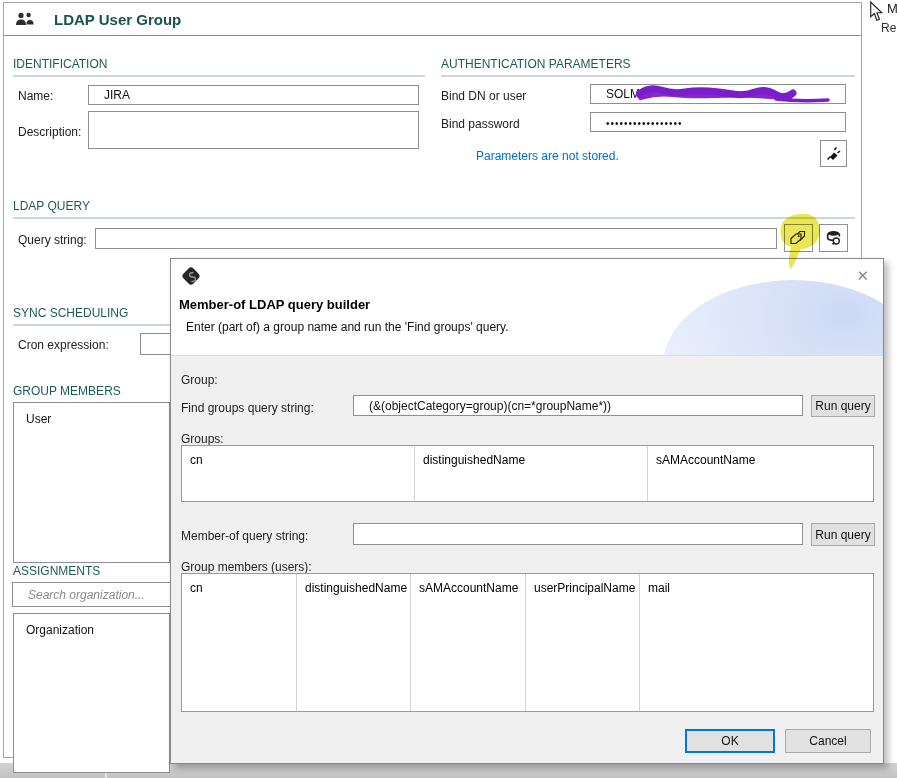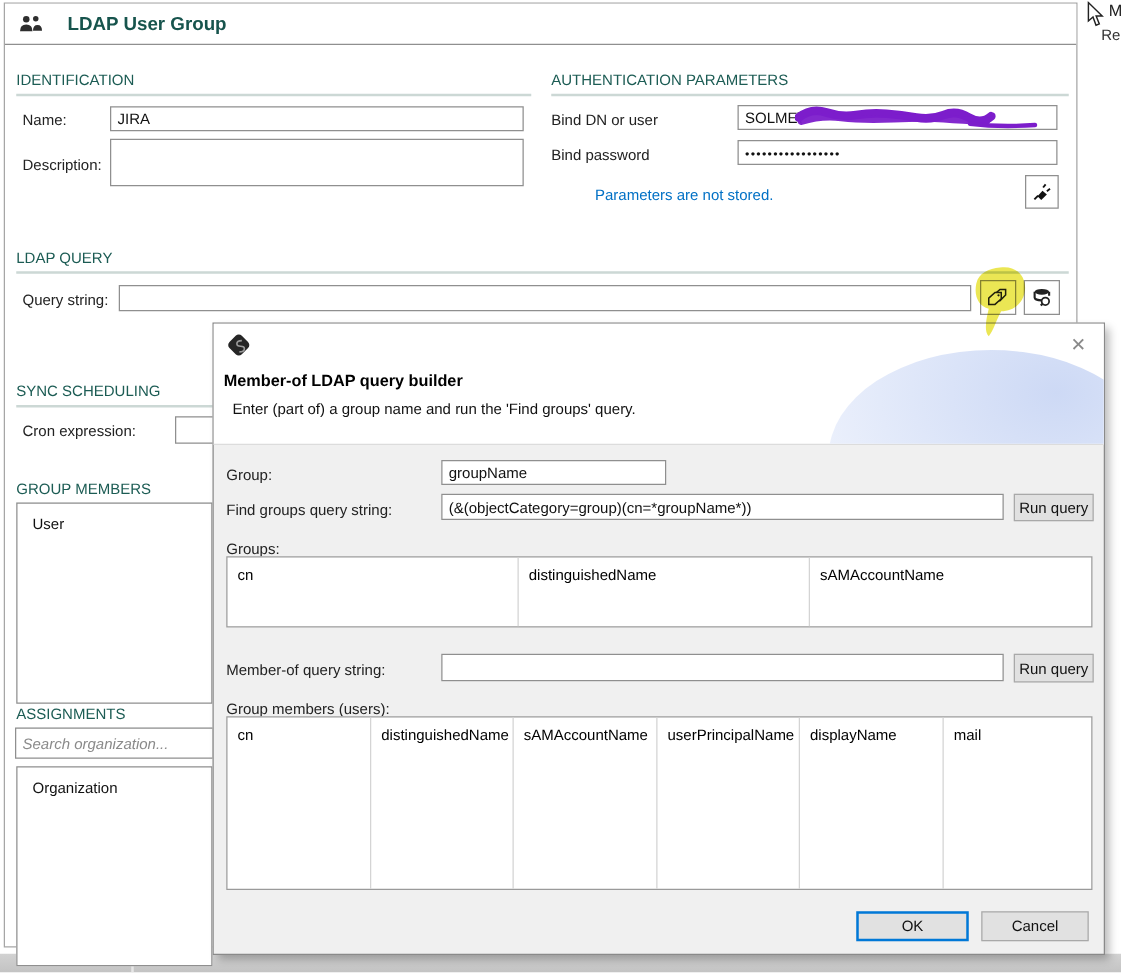--- a/index.html
+++ b/index.html
@@ -10,21 +10,21 @@
   
   .main-window { position:absolute; left:3px; top:2px; width:859px; height:756px;
                  background:#fff; border:1px solid #a6a6a6; z-index:1; }
   .titlebar { position:absolute; left:0; top:0; width:100%; height:33px; background:#fff;
               border-bottom:1px solid #8f8f8f; display:flex; align-items:center; gap:20px; padding-left:11px; }
   .titlebar .title { font-size:15px; font-weight:bold; color:#17544d; }
 
   .sec-header { position:absolute; color:#1c5c54; font-size:12px; border-bottom:2px solid #ccd8d5; padding-bottom:4px; }
   .lbl { position:absolute; color:#222; }
   .inp { position:absolute; border:1px solid #8f8f8f; background:#fff; font-family:"Liberation Sans",sans-serif;
-         font-size:12px; padding:1px 5px; color:#111; outline:none; }
+         font-size:12px; padding:1px 15px; color:#111; outline:none; }
   .inp::placeholder { font-style:italic; color:#8a8a8a; }
   .note { position:absolute; color:#0070c5; }
   .icon-btn { position:absolute; border:1px solid #8f8f8f; background:#fff; display:flex;
               align-items:center; justify-content:center; cursor:pointer; }
   .listbox { position:absolute; border:1px solid #8f8f8f; background:#fff; }
   .listbox .col-head { padding:9px 0 0 12px; color:#111; }
 
   
   .dialog { position:absolute; left:170px; top:258px; width:714px; height:506px;
             border:1px solid #8a8a8a; background:#f0f0f0; z-index:5;
@@ -157,21 +157,20 @@
       <svg class="dlg-icon" width="24" height="24" viewBox="0 0 24 24">
         <rect x="5" y="5" width="14" height="14" rx="3.5" transform="rotate(45 12 12)" fill="#262626"></rect>
         <path d="M14.5 8.5 q-4 0 -4 2.5 q0 2 3 2 q3 0 3 2 q0 2.5 -4 2.5" stroke="#9a9a9a" stroke-width="1.3" fill="none"></path>
       </svg>
       <div class="dlg-title">Member-of LDAP query builder</div>
       <div class="dlg-sub">Enter (part of) a group name and run the 'Find groups' query.</div>
     </div>
     <button class="dlg-close">✕</button>
 
     <span class="lbl" style="left:10px; top:114px;">Group:</span>
-    <input class="inp" style="left: 182px; top: 109px; width: 180px; height: 20px;" type="text" value="groupName">
 
     <span class="lbl" style="left:10px; top:142px;">Find groups query string:</span>
     <input class="inp" style="left: 182px; top: 136px; width: 450px; height: 21px;" type="text" value="(&amp;(objectCategory=group)(cn=*groupName*))">
     <button class="btn" style="left:640px; top:136px; width:64px; height:22px;">Run query</button>
 
     <span class="lbl" style="left:10px; top:173px;">Groups:</span>
     <div class="dtable" style="left:10px; top:186px; width:693px; height:57px;">
       <div class="cell" style="width:233px;">cn</div>
       <div class="cell" style="width:233px;">distinguishedName</div>
       <div class="cell" style="flex:1;">sAMAccountName</div>
@@ -180,21 +179,20 @@
     <span class="lbl" style="left:10px; top:270px;">Member-of query string:</span>
     <input class="inp" style="left: 182px; top: 264px; width: 450px; height: 22px;" type="text" value="">
     <button class="btn" style="left:640px; top:264px; width:64px; height:23px;">Run query</button>
 
     <span class="lbl" style="left:10px; top:301px;">Group members (users):</span>
     <div class="dtable" style="left:10px; top:314px; width:693px; height:139px; align-items:stretch;">
       <div class="cell" style="width:115px;">cn</div>
       <div class="cell" style="width:114px;">distinguishedName</div>
       <div class="cell" style="width:115px;">sAMAccountName</div>
       <div class="cell" style="width:114px;">userPrincipalName</div>
-      <div class="cell" style="width:115px;">displayName</div>
       <div class="cell" style="flex:1;">mail</div>
     </div>
 
     <button class="btn default" style="left:514px; top:470px; width:90px; height:24px;text-align:center;">OK</button>
     <button class="btn" style="left:614px; top:470px; width:86px; height:24px;">Cancel</button>
   </div>
 
 </div>
 
 </body></html>

